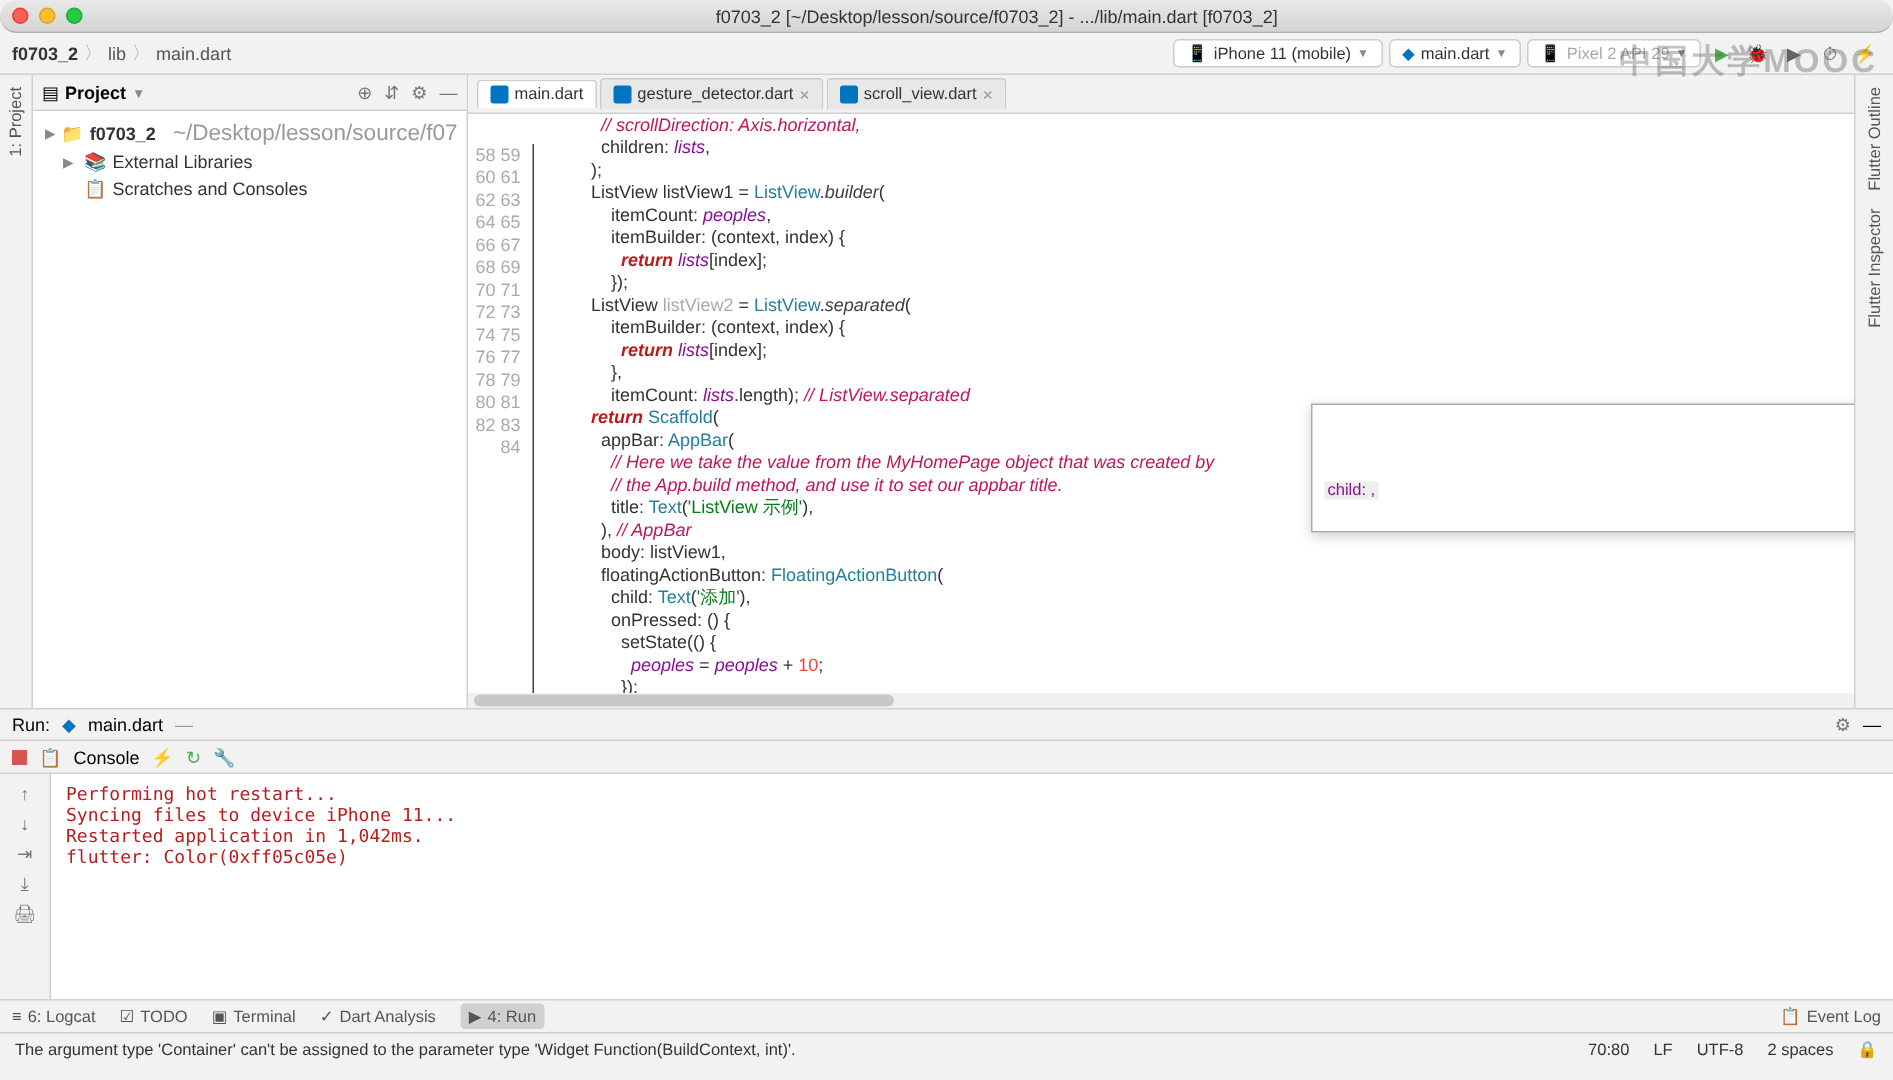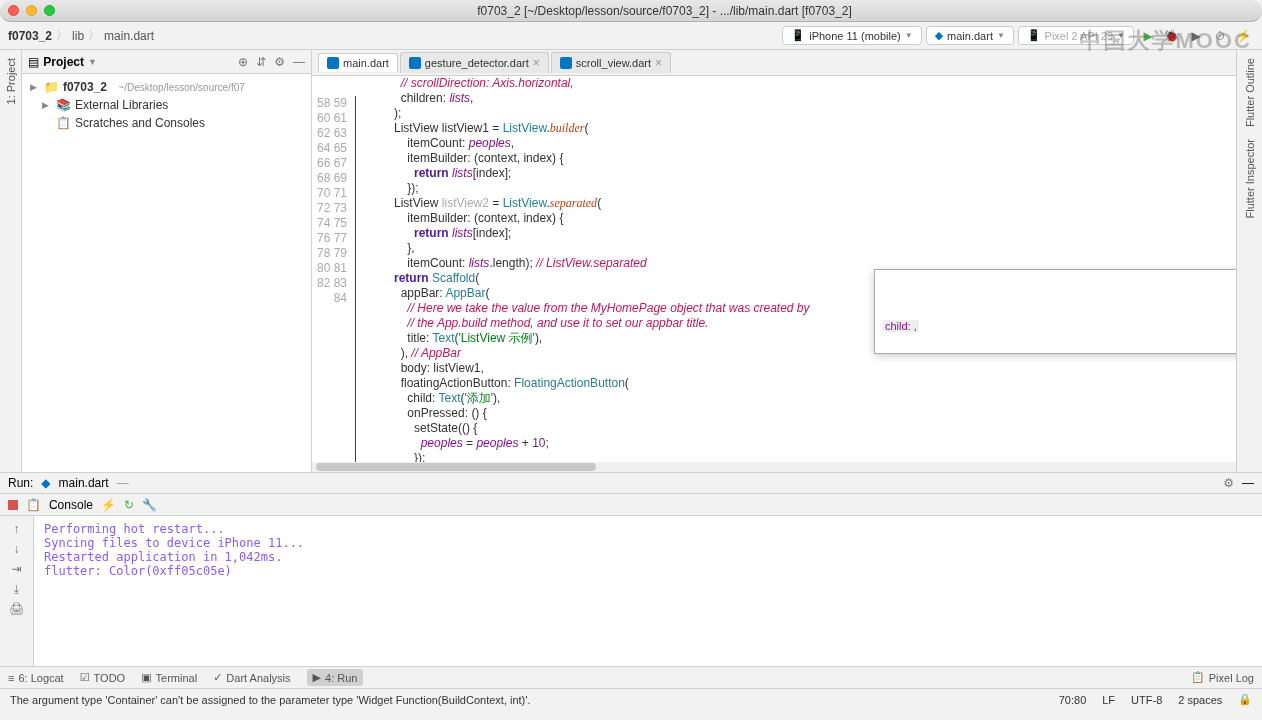--- a/index.html
+++ b/index.html
@@ -29,57 +29,57 @@
 
 .project-pane { width: 290px; background: #fff; border-right: 1px solid #d0d0d0; display: flex; flex-direction: column; }
 .pane-header { height: 24px; background: #f2f2f2; border-bottom: 1px solid #d0d0d0; display: flex; align-items: center; padding: 0 6px; gap: 4px; }
 .pane-header .title { font-weight: bold; font-size: 12px; }
 .pane-header .icons { margin-left: auto; display: flex; gap: 8px; color: #777; }
 .tree { padding: 4px 0; font-size: 12px; color: #333; }
 .tree-row { padding: 2px 8px; display: flex; align-items: center; gap: 4px; white-space: nowrap; }
 .tree-row.l1 { padding-left: 20px; }
 .tree-row .arrow { color: #888; font-size: 9px; width: 10px; }
 .tree-row .folder { color: #6a8fb5; }
-.tree-row .path { color: #999; font-size: 10px; }
+.tree-row .path { color: #999; font-size: 15px; }
 
 .editor-area { flex: 1; display: flex; flex-direction: column; background: #fff; position: relative; }
 .tabs { height: 26px; background: #f2f2f2; border-bottom: 1px solid #d0d0d0; display: flex; align-items: center; padding-left: 6px; gap: 2px; }
 .tab { padding: 3px 8px; background: #e8e8e8; border: 1px solid #ccc; border-bottom: none; border-radius: 3px 3px 0 0; display: flex; align-items: center; gap: 4px; font-size: 11px; color: #333; }
 .tab.active { background: #fff; }
 .tab .dart-icon { width: 12px; height: 12px; background: #0175c2; border-radius: 2px; display: inline-block; }
 .tab .close { color: #999; font-size: 12px; }
 
 .code-wrap { flex: 1; display: flex; overflow: hidden; font-family: 'Menlo', 'Consolas', monospace; font-size: 12px; line-height: 15px; }
 .gutter { width: 44px; text-align: right; padding-right: 8px; color: #aaa; background: #fff; border-right: 1px solid #404040; margin-top: 20px; }
 .fold-col { width: 18px; background: #fff; }
 .code { flex: 1; padding-left: 10px; color: #333; position: relative; white-space: pre; }
-.code .kw { color: #4c1d95; font-weight: bold; }
+.code .kw { color: #b91c1c; font-weight: bold; font-style: italic; }
 .code .type { color: #267f99; }
-.code .method { color: #c2410c; font-style: italic; font-family: Liberation Serif, serif; }
+.code .method { color: #404040; font-style: italic; }
 .code .str { color: #067d17; }
 .code .var2 { color: #871094; font-style: italic; }
-.code .num { color: #701a75; }
+.code .num { color: #ef4444; }
 .code .cmt { color: #be185d; font-style: italic; }
 .code .err-line { background: #ffe8e8; display: inline-block; width: 100%; }
 .code .underline { text-decoration: wavy underline #cc0000; }
 .popup { position: absolute; top: 193px; left: 500px; background: #fff; border: 1px solid #aaa; box-shadow: 0 2px 8px rgba(0,0,0,0.2); padding: 4px 8px; min-width: 390px; font-size: 11px; z-index: 50; }
 .popup .row1 { color: #871094; font-family: Menlo, monospace; }
 .popup .row1 .grey { background: #eee; padding: 0 2px; }
 .popup .hint { color: #777; margin-top: 2px; }
 .popup .hint .more { color: #4a7dbb; }
 
 .right-sidebar { width: 26px; background: #f2f2f2; border-left: 1px solid #d0d0d0; }
 
 .run-header { height: 22px; background: #f2f2f2; border-top: 1px solid #d0d0d0; border-bottom: 1px solid #d0d0d0; display: flex; align-items: center; padding: 0 8px; gap: 8px; }
 .run-header .gear { margin-left: auto; color: #777; }
 .console-bar { height: 22px; background: #f2f2f2; border-bottom: 1px solid #d0d0d0; display: flex; align-items: center; padding: 0 8px; gap: 8px; }
 .console-bar .stop { width: 10px; height: 10px; background: #d9534f; }
 .console-out-wrap { height: 150px; display: flex; background: #fff; }
 .console-gutter { width: 34px; background: #f2f2f2; border-right: 1px solid #d0d0d0; display: flex; flex-direction: column; align-items: center; gap: 6px; padding-top: 6px; color: #777; }
-.console-out { flex: 1; padding: 6px 10px; font-family: Menlo, monospace; font-size: 12px; color: #8b5cf6; white-space: pre; }
+.console-out { flex: 1; padding: 6px 10px; font-family: Menlo, monospace; font-size: 12px; color: #b91c1c; white-space: pre; }
 
 .bottom-tabs { height: 22px; background: #f2f2f2; border-top: 1px solid #d0d0d0; display: flex; align-items: center; padding: 0 8px; gap: 16px; font-size: 11px; color: #555; }
 .bottom-tabs .tab-item { display: flex; align-items: center; gap: 4px; }
 .bottom-tabs .tab-item.active { background: #d0d0d0; padding: 2px 6px; border-radius: 3px; }
 .bottom-tabs .spacer { flex: 1; }
 
 .status-bar { height: 22px; background: #f2f2f2; border-top: 1px solid #d0d0d0; display: flex; align-items: center; padding: 0 10px; font-size: 11px; color: #333; gap: 16px; }
 .status-bar .err { flex: 1; }
 .hscroll { height: 10px; background: #f0f0f0; }
 .hscroll .thumb { width: 280px; height: 8px; background: #c8c8c8; border-radius: 4px; margin: 1px 0 0 4px; }
@@ -282,21 +282,21 @@
 flutter: Color(0xff05c05e)</div>
 </div>
 
 <div class="bottom-tabs">
   <span class="tab-item">≡ <span>6: Logcat</span></span>
   <span class="tab-item">☑ <span>TODO</span></span>
   <span class="tab-item">▣ <span>Terminal</span></span>
   <span class="tab-item">✓ <span>Dart Analysis</span></span>
   <span class="tab-item active">▶ <span>4: Run</span></span>
   <div class="spacer"></div>
-  <span class="tab-item">📋 <span>Pixel Log</span></span>
+  <span class="tab-item">📋 <span>Event Log</span></span>
 </div>
 
 <div class="status-bar">
   <span class="err">The argument type 'Container' can't be assigned to the parameter type 'Widget Function(BuildContext, int)'.</span>
   <span>70:80</span>
   <span>LF</span>
   <span>UTF-8</span>
   <span>2 spaces</span>
   <span>🔒</span>
 </div>

